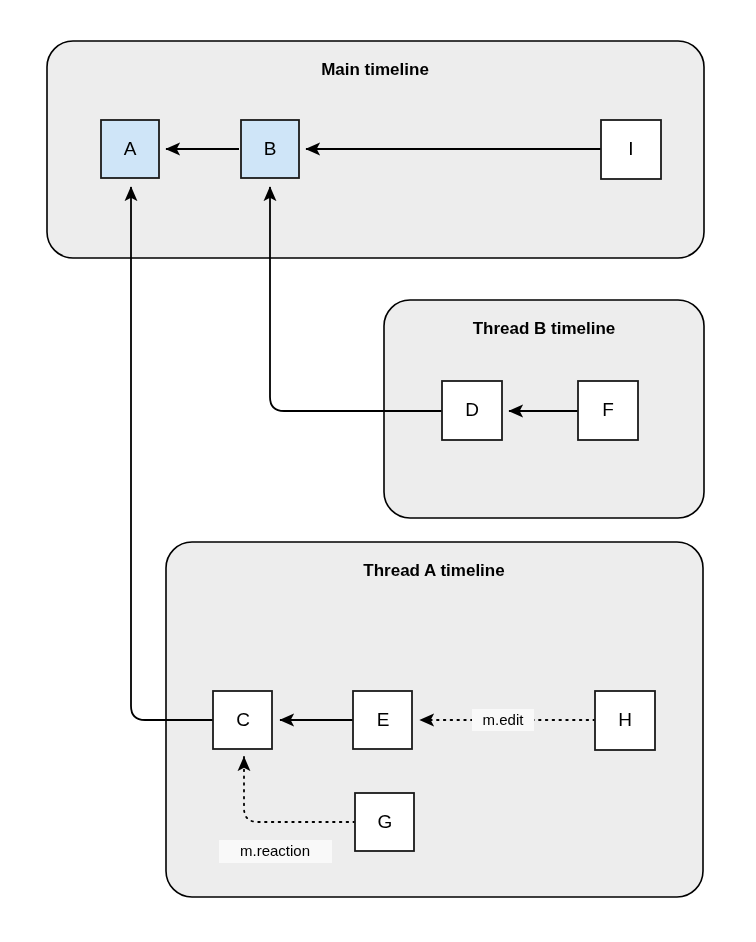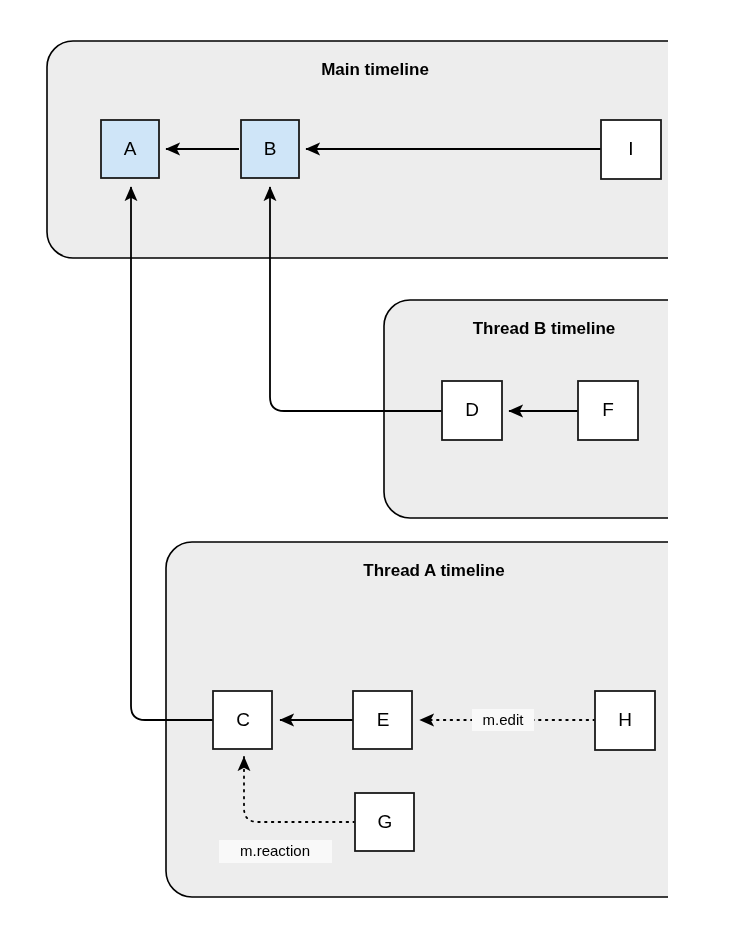--- a/index.html
+++ b/index.html
@@ -6,21 +6,21 @@
   html, body {
     margin: 0;
     padding: 0;
     background: #ffffff;
   }
   body {
     font-family: "Liberation Sans", sans-serif;
   }
   #canvas {
     position: relative;
-    width: 668px;
+    width: 756px;
     height: 942px;
     background: #ffffff;
     overflow: hidden;
   }
   #diagram-svg {
     position: absolute;
     left: 0;
     top: 0;
     width: 756px;
     height: 942px;

